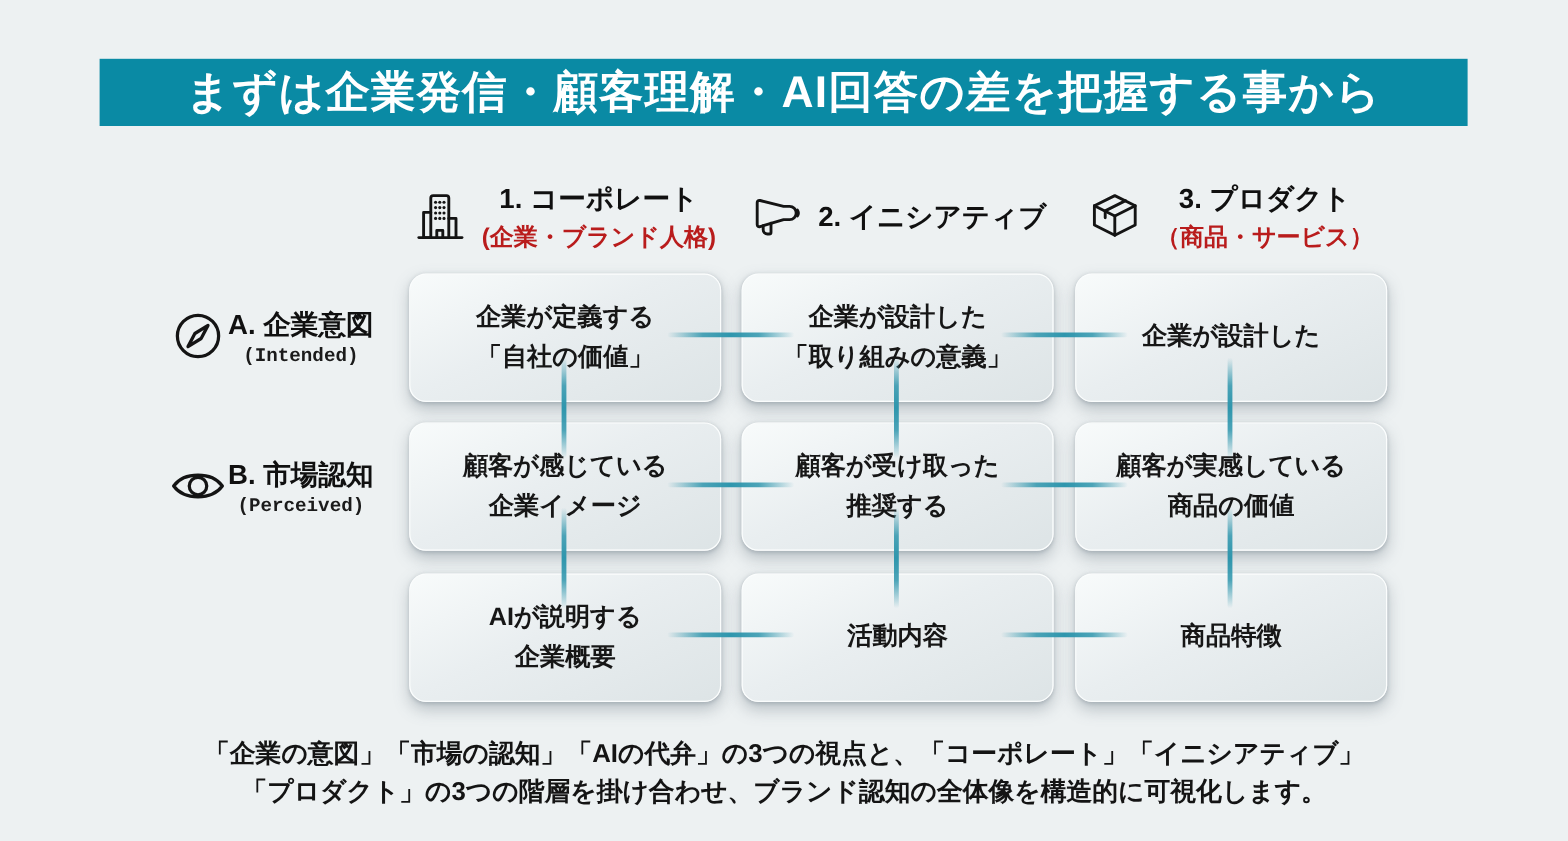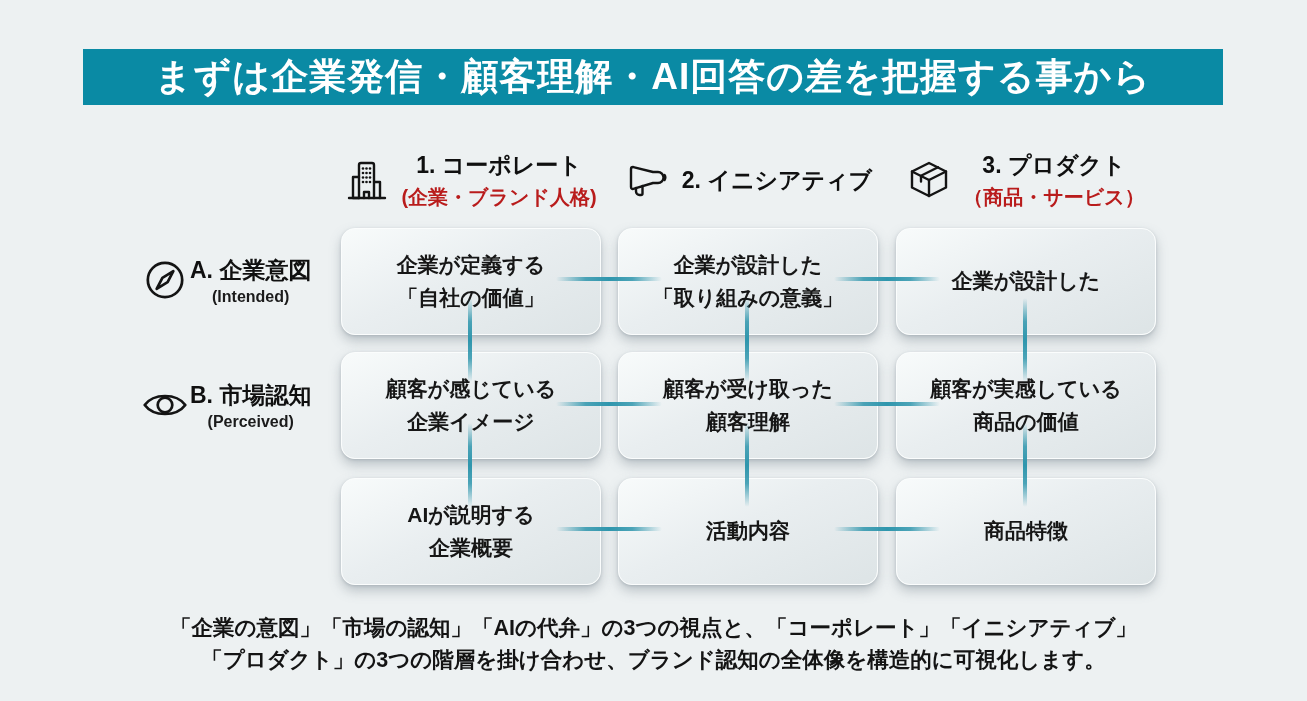--- a/index.html
+++ b/index.html
@@ -28,21 +28,21 @@
   .colhead .label{font-size:23px; font-weight:800; white-space:nowrap; color:#101010;}
   .colhead .sub{font-size:20px; font-weight:700; margin-top:3px; white-space:nowrap; color:#b91c1c;}
   
   .rowhead{
     position:absolute; left:140px; width:200px; height:62px;
     display:flex; align-items:center; gap:0; z-index:3;
   }
   .rowhead.r0{top:249px}.rowhead.r1{top:374px}.rowhead.r2{top:499px}
   .rowhead .txt{display:flex; flex-direction:column; align-items:center;}
   .rowhead .label{font-size:23px; font-weight:800; white-space:nowrap; color:#101010;}
-  .rowhead .sub{font-size:16px; font-weight:700; margin-top:2px; white-space:nowrap; color:#1b1b1b;}
+  .rowhead .sub{font-size:16px; font-weight:700; margin-top:2px; white-space:nowrap; color:#1b1b1b;font-family:Liberation Mono, monospace;}
   
   .cell{
     position:absolute; width:258px; height:105px; z-index:1;
     border-radius:14px;
     background:linear-gradient(155deg,#f8fbfb 0%, #e9eef0 45%, #dde4e6 100%);
     border:1px solid #fbfdfd;
     box-shadow:0 6px 12px rgba(96,112,122,0.35), 0 1px 3px rgba(96,112,122,0.25);
     display:flex; flex-direction:column; align-items:center; justify-content:center;
   }
   .cell.col0{left:341px}.cell.col1{left:618px}.cell.col2{left:896px}
@@ -181,21 +181,21 @@
   </div>
   <div class="cell row0 col2">
     <div>企業が設計した</div>
   </div>
   <div class="cell row1 col0">
     <div>顧客が感じている</div>
     <div>企業イメージ</div>
   </div>
   <div class="cell row1 col1">
     <div>顧客が受け取った</div>
-    <div>顧客理解</div>
+    <div>推奨する</div>
   </div>
   <div class="cell row1 col2">
     <div>顧客が実感している</div>
     <div>商品の価値</div>
   </div>
   <div class="cell row2 col0">
     <div>AIが説明する</div>
     <div>企業概要</div>
   </div>
   <div class="cell row2 col1">

